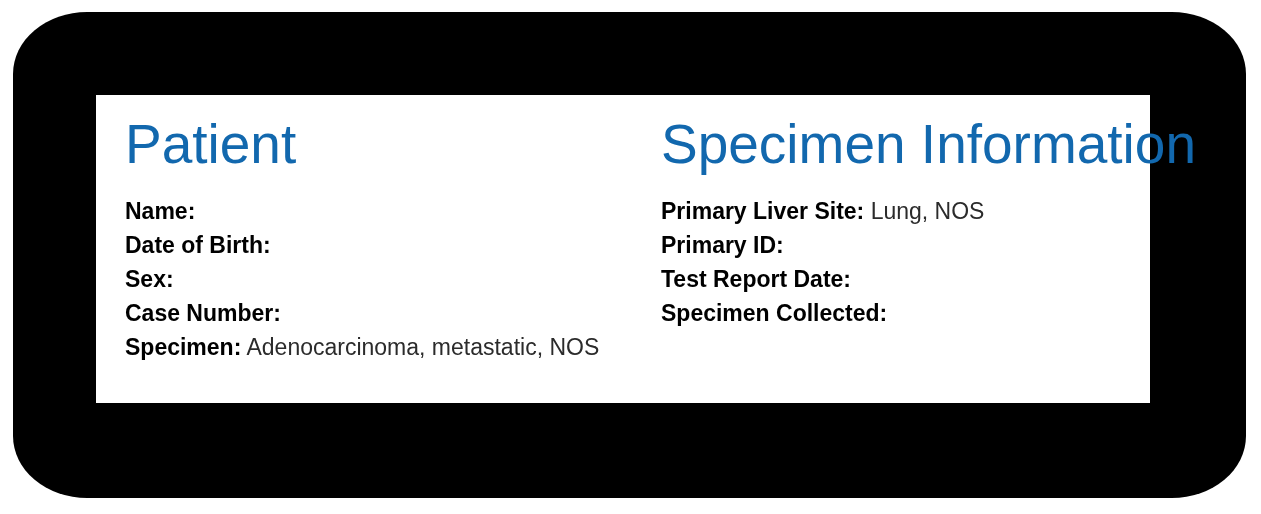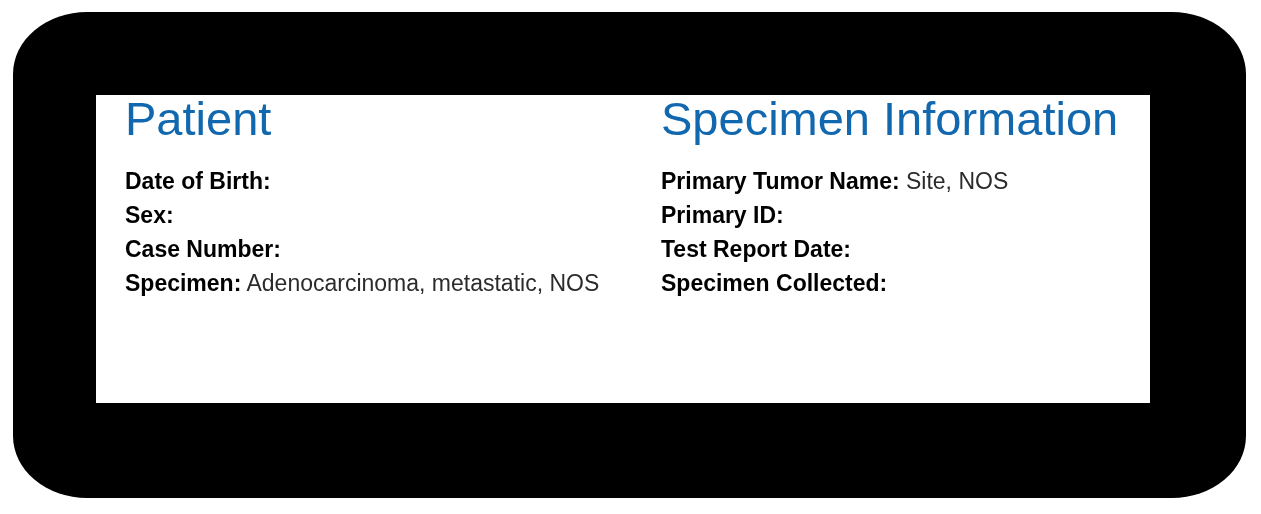--- a/index.html
+++ b/index.html
@@ -53,25 +53,26 @@
 
   .column {
     position: absolute;
     top: 0;
   }
   .column.left  { left: 29px;  width: 520px; }
   .column.right { left: 546px; width: 500px; margin-left: 19px; }
 
   .section-title {
     color: #1268AE;
-    font-size: 47px;
+    font-size: 55px;
     font-weight: 300;
     line-height: 1.0;
     letter-spacing: 0px;
     margin: 0;
+    padding-top: 22px;
     white-space: nowrap;
   }
 
   .info-list {
     list-style: none;
     margin: 0;
     padding: 0;
     padding-top: 22px;
   }
 
@@ -107,40 +108,43 @@
   <div id="frame"></div>
 
   <div id="panel">
     <div class="columns">
 
       <div class="column left">
         <h2 class="section-title">Patient</h2>
 
         <ul class="info-list">
           <li class="info-row">
+            <span class="info-label">Name:</span><span class="info-value"></span>
+          </li>
+          <li class="info-row">
             <span class="info-label">Date of Birth:</span><span class="info-value"></span>
           </li>
           <li class="info-row">
             <span class="info-label">Sex:</span><span class="info-value"></span>
           </li>
           <li class="info-row">
             <span class="info-label">Case Number:</span><span class="info-value"></span>
           </li>
           <li class="info-row wrap">
             <span class="info-label">Specimen:</span><span class="info-value">Adenocarcinoma, metastatic, NOS</span>
           </li>
         </ul>
       </div>
 
       <div class="column right">
         <h2 class="section-title">Specimen Information</h2>
 
         <ul class="info-list">
           <li class="info-row">
-            <span class="info-label">Primary Tumor Name:</span><span class="info-value">Site, NOS</span>
+            <span class="info-label">Primary Liver Site:</span><span class="info-value">Lung, NOS</span>
           </li>
           <li class="info-row">
             <span class="info-label">Primary ID:</span><span class="info-value"></span>
           </li>
           <li class="info-row">
             <span class="info-label">Test Report Date:</span><span class="info-value"></span>
           </li>
           <li class="info-row">
             <span class="info-label"> Specimen Collected:</span><span class="info-value"></span>
           </li>

